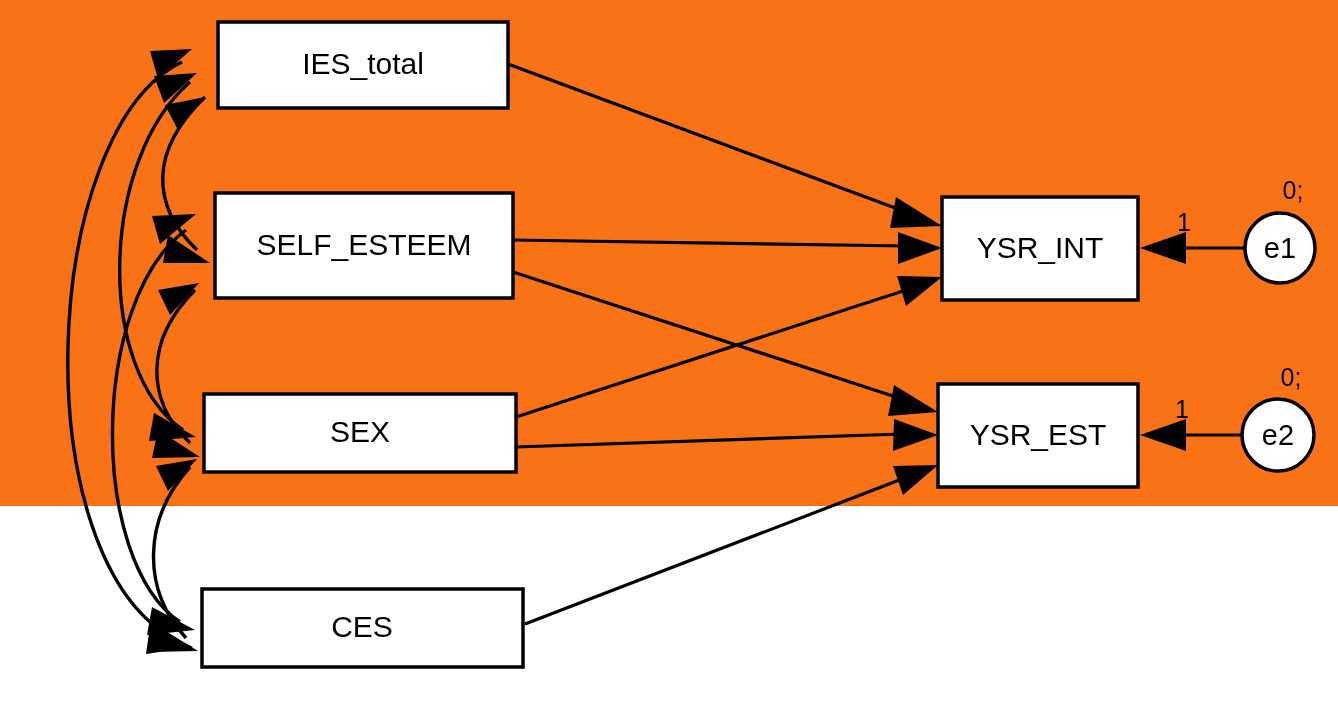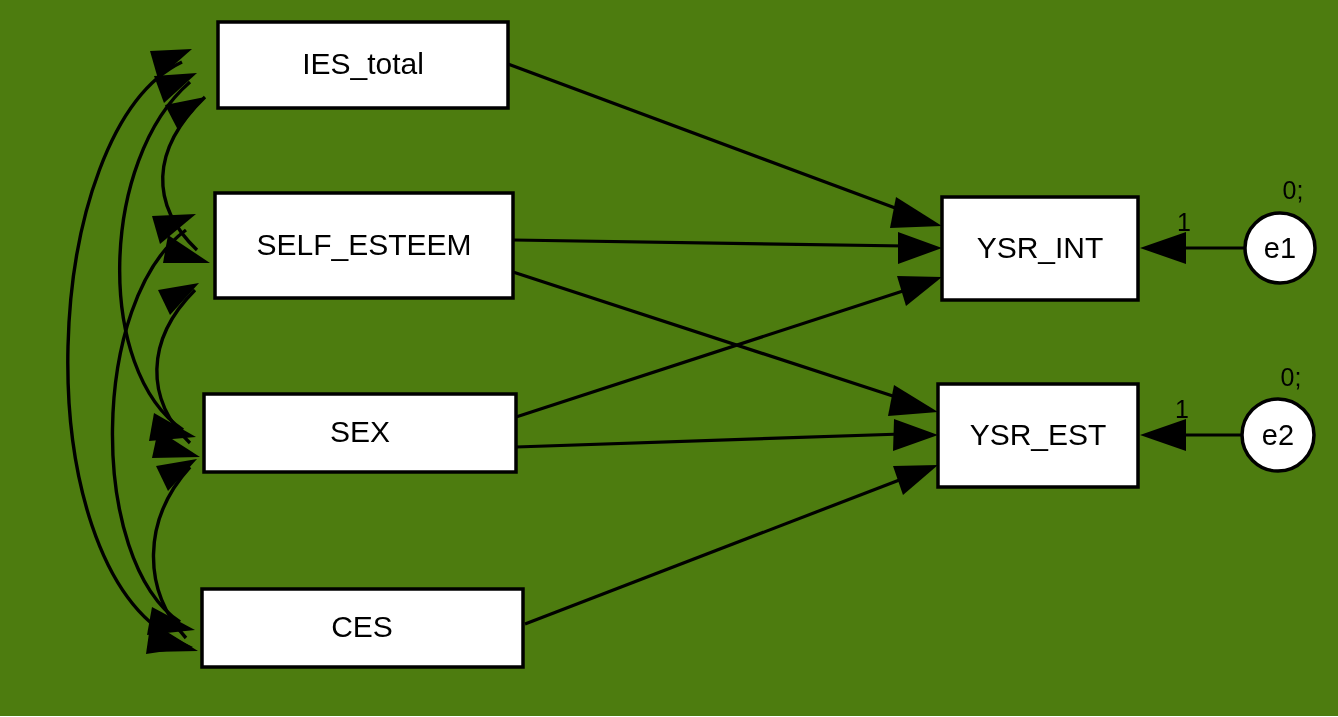--- a/index.html
+++ b/index.html
@@ -10,22 +10,22 @@
   }
   body {
     width: 1338px;
     height: 717px;
     overflow: hidden;
     font-family: "Liberation Sans", sans-serif;
   }
   #diagram-root {
     position: relative;
     width: 1338px;
-    height: 716px;
-    background: #4d7c0f;
+    height: 506px;
+    background: #f97316;
   }
   svg#sem-svg {
     display: block;
     width: 1338px;
     height: 717px;
   }
   .node-box {
     fill: #ffffff;
     stroke: #000000;
     stroke-width: 3.5;

